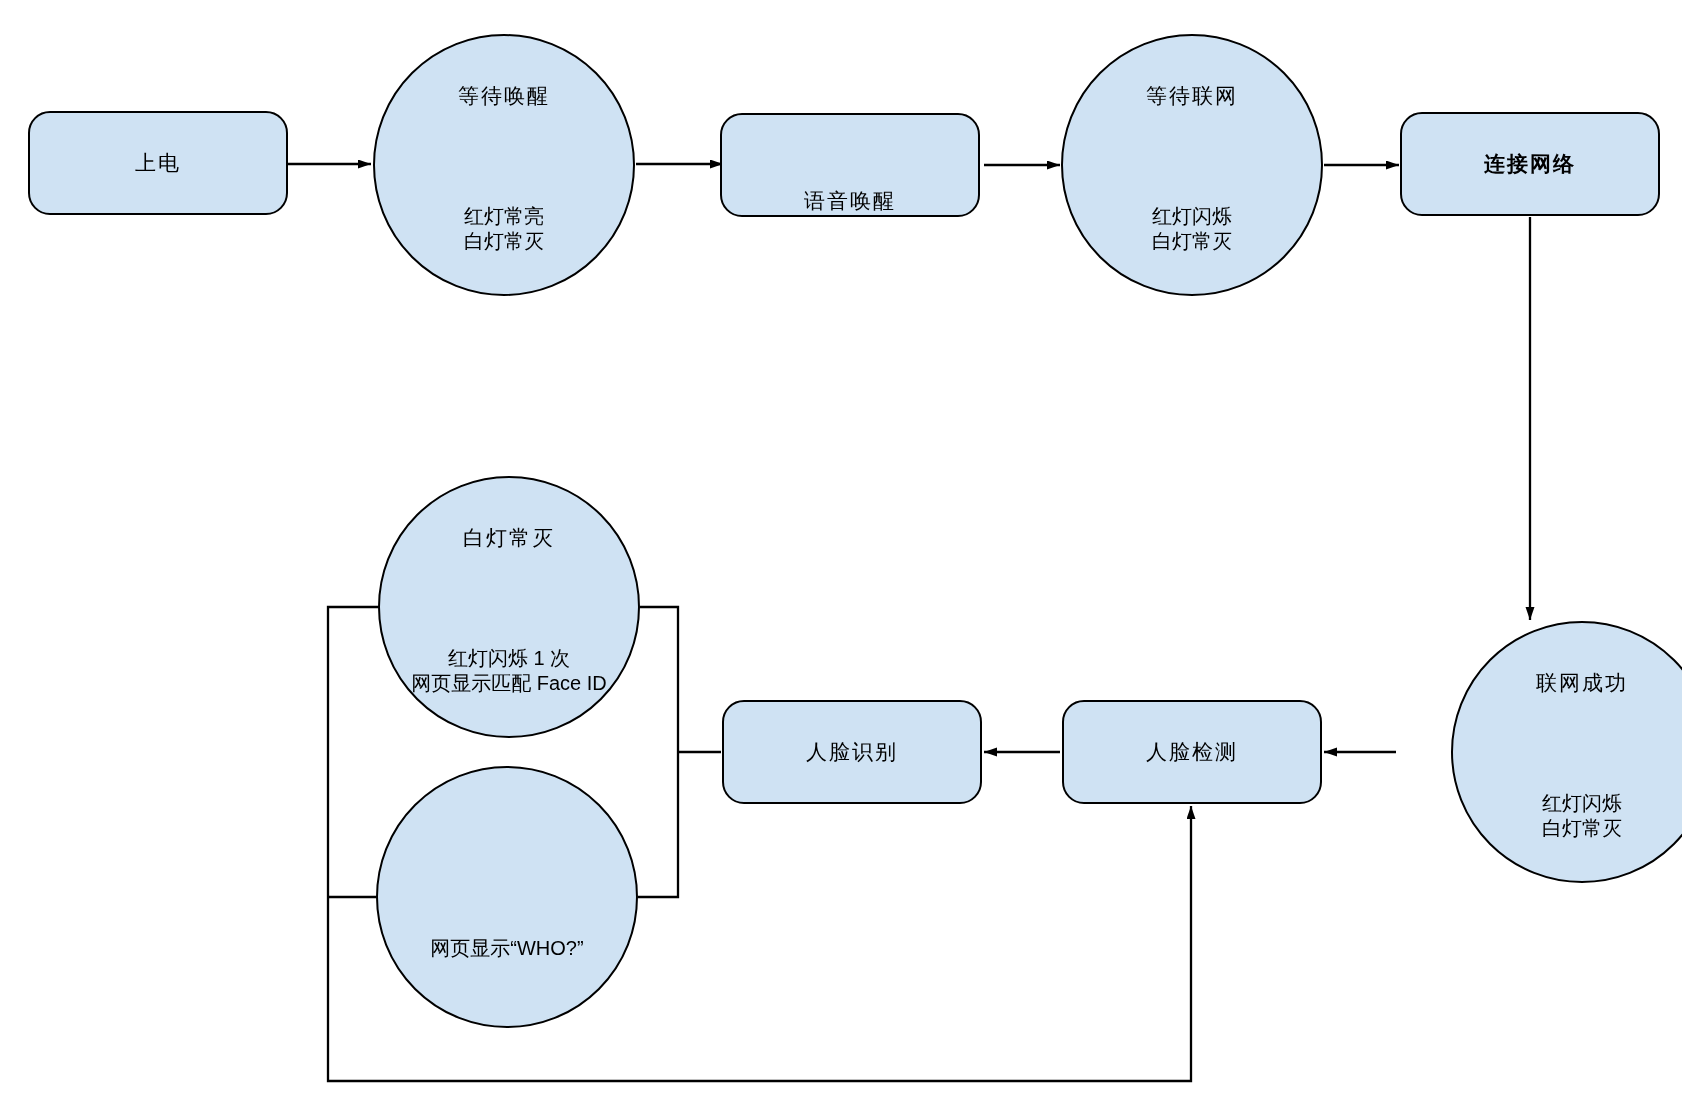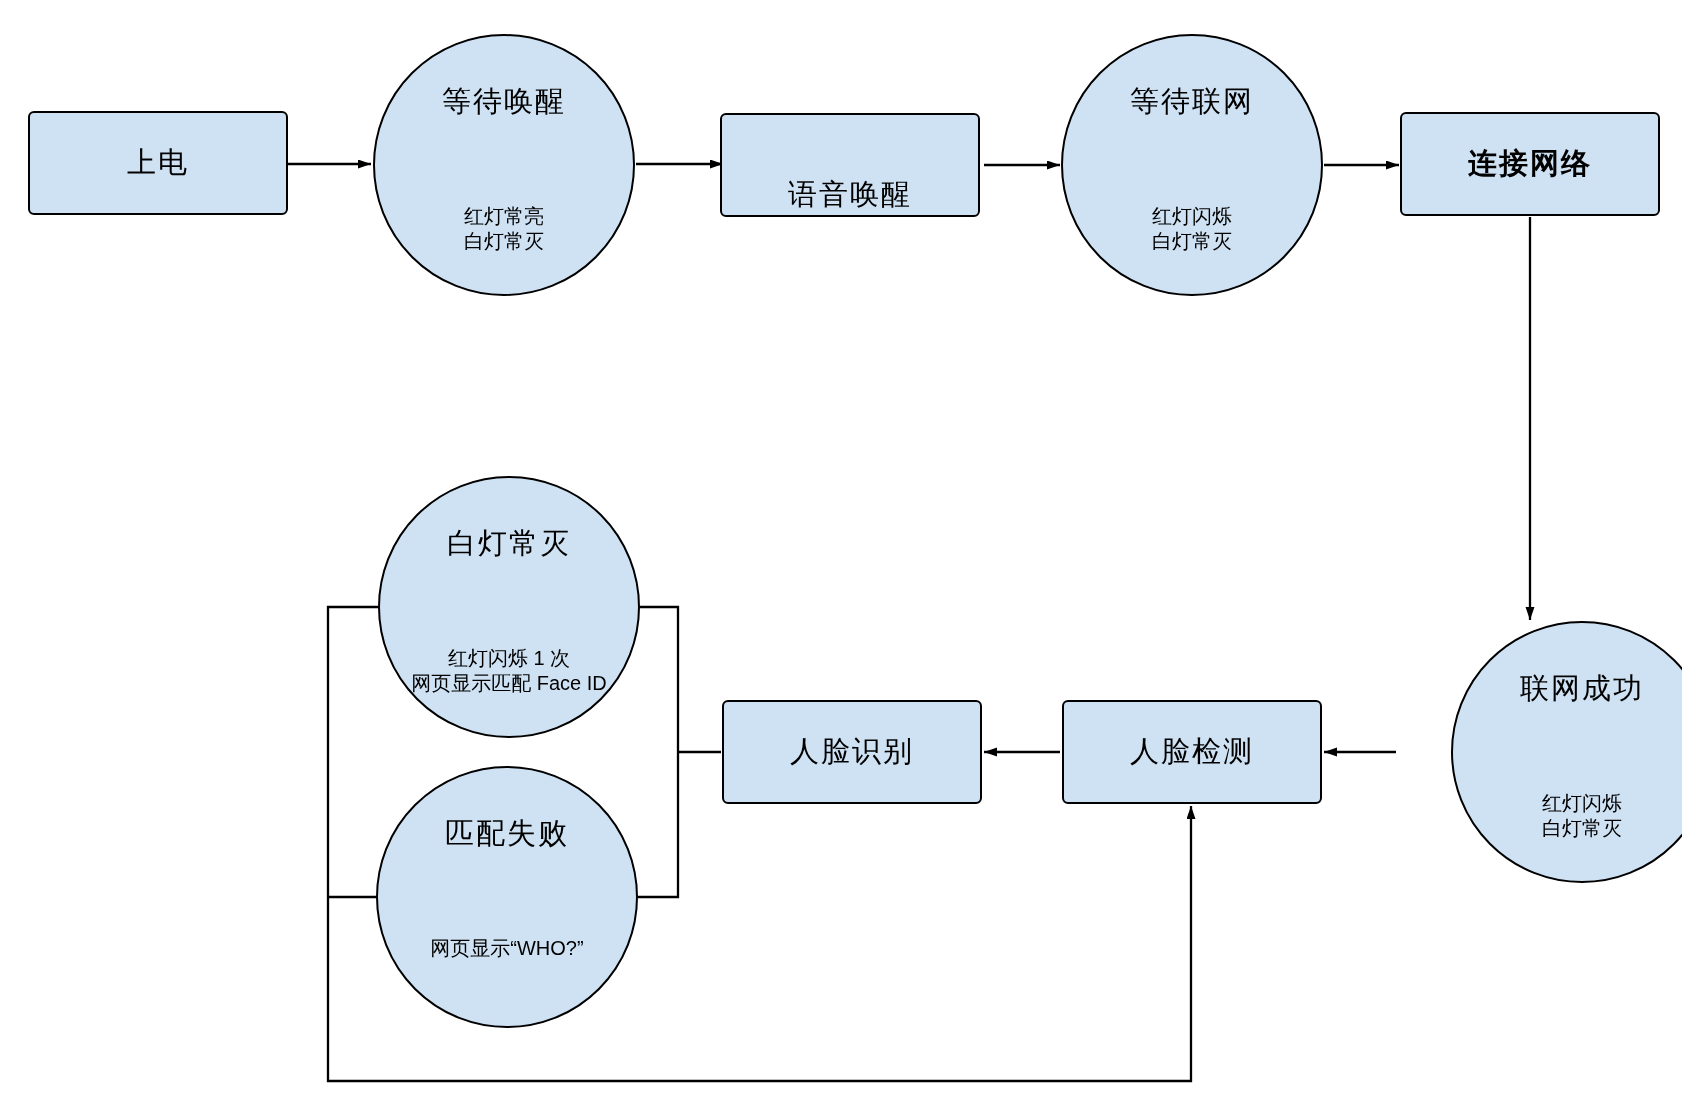--- a/index.html
+++ b/index.html
@@ -25,29 +25,29 @@
   .arrowhead-shape { fill: var(--connector, #000000); stroke: none; }
 
   .node {
     position: absolute;
     box-sizing: border-box;
     background: var(--node-fill, #cfe2f3);
     border: 2.5px solid var(--node-border, #000000);
   }
   .rect {
     width: 260px; height: 104px;
-    border-radius: 6px;
+    border-radius: 22px;
     display: flex; align-items: center; justify-content: center;
   }
   .circle {
     width: 262px; height: 262px;
     border-radius: 50%;
   }
   .node-label {
-    font-size: 29px;
+    font-size: 21px;
     letter-spacing: 2px;
     white-space: nowrap;
   }
   .circle .node-label {
     position: absolute;
     top: 46px; left: 0; right: 0;
     text-align: center;
   }
   .circle-notes {
     position: absolute;
@@ -139,19 +139,18 @@
 
   <div class="node circle" id="node-match-success">
     <span class="node-label">白灯常灭</span>
     <div class="circle-notes">
       <div>红灯闪烁 1 次</div>
       <div>网页显示匹配 Face ID</div>
     </div>
   </div>
 
   <div class="node circle" id="node-match-fail">
-    <span class="node-label">匹配失败</span>
     <div class="circle-notes">
       <div>网页显示“WHO?”</div>
     </div>
   </div>
 
 </div>
 
 </body></html>

